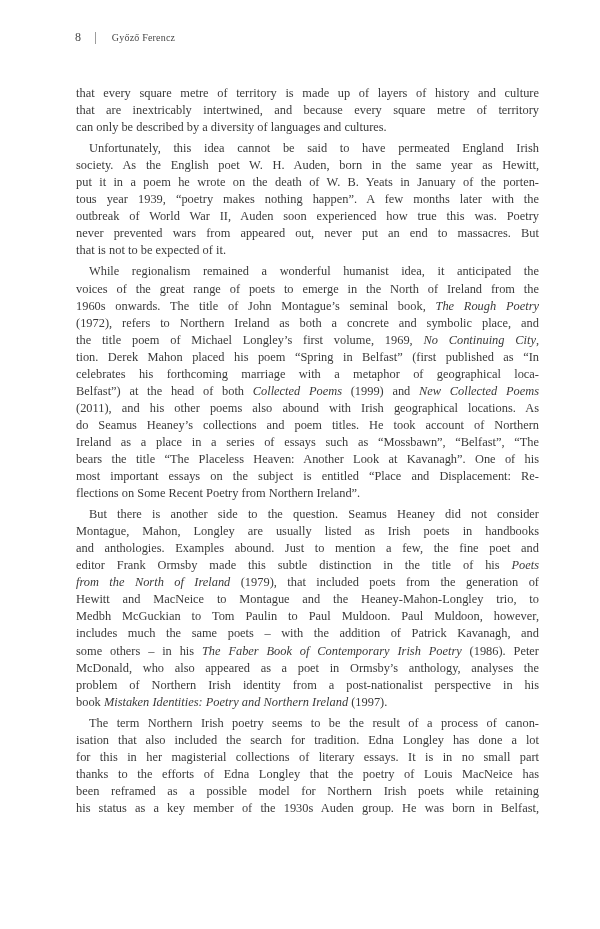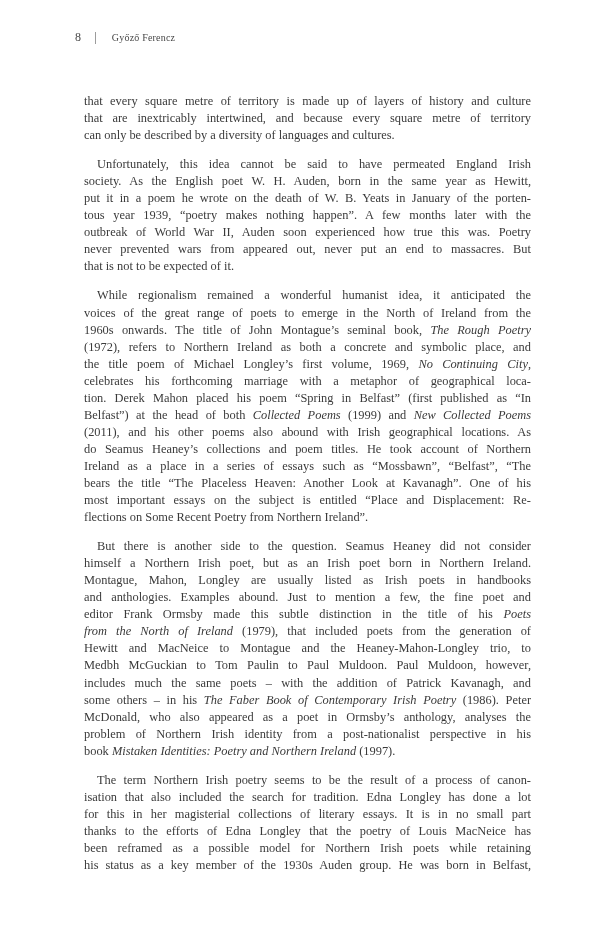--- a/index.html
+++ b/index.html
@@ -18,21 +18,21 @@
     letter-spacing:0.2px;
   }
   .header .pnum{margin-right:13px;}
   .header .sep{margin-right:15px;color:#5c5c5c;font-weight:300;}
   .header .author{font-size:10px;}
   .body{
     position:absolute;top:81px;left:72px;width:471px;
     font-size:12.4px;line-height:17.05px;
     text-rendering:optimizeLegibility;
   }
-  .para{margin:12px;padding:0;}
+  .para{margin:4px;padding:0;}
   .line{
     text-align:justify;
     text-align-last:justify;
     text-justify:inter-word;
     height:17.05px;overflow:hidden;
     white-space:normal;
   }
   .line.last{text-align-last:left;}
   .para.indent .line:first-child{text-indent:13px;}
   .it{font-style:italic;}
@@ -60,33 +60,32 @@
         <div class="line"><span>outbreak of World War II, Auden soon experienced how true this was. Poetry</span></div>
         <div class="line"><span>never prevented wars from appeared out, never put an end to massacres. But</span></div>
         <div class="line last"><span>that is not to be expected of it.</span></div>
       </div>
       <div class="para indent">
         <div class="line"><span>While regionalism remained a wonderful humanist idea, it anticipated the</span></div>
         <div class="line"><span>voices of the great range of poets to emerge in the North of Ireland from the</span></div>
         <div class="line"><span>1960s onwards. The title of John Montague’s seminal book, </span><span class="it">The Rough Poetry</span></div>
         <div class="line"><span>(1972), refers to Northern Ireland as both a concrete and symbolic place, and</span></div>
         <div class="line"><span>the title poem of Michael Longley’s first volume, 1969, </span><span class="it">No Continuing City</span><span>,</span></div>
+        <div class="line"><span>tion. Derek Mahon placed his poem “Spring in Belfast” (first published as “In</span></div>
         <div class="line"><span>celebrates his forthcoming marriage with a metaphor of geographical loca-</span></div>
-        <div class="line"><span>tion. Derek Mahon placed his poem “Spring in Belfast” (first published as “In</span></div>
         <div class="line"><span>Belfast”) at the head of both </span><span class="it">Collected Poems</span><span> (1999) and </span><span class="it">New Collected Poems</span></div>
         <div class="line"><span>(2011), and his other poems also abound with Irish geographical locations. As</span></div>
         <div class="line"><span>do Seamus Heaney’s collections and poem titles. He took account of Northern</span></div>
         <div class="line"><span>Ireland as a place in a series of essays such as “Mossbawn”, “Belfast”, “The</span></div>
         <div class="line"><span>bears the title “The Placeless Heaven: Another Look at Kavanagh”. One of his</span></div>
         <div class="line"><span>most important essays on the subject is entitled “Place and Displacement: Re-</span></div>
         <div class="line last"><span>flections on Some Recent Poetry from Northern Ireland”.</span></div>
       </div>
       <div class="para indent">
         <div class="line"><span>But there is another side to the question. Seamus Heaney did not consider</span></div>
-        <div class="line"><span>himself a Northern Irish poet, but as an Irish poet born in Northern Ireland.</span></div>
         <div class="line"><span>Montague, Mahon, Longley are usually listed as Irish poets in handbooks</span></div>
         <div class="line"><span>and anthologies. Examples abound. Just to mention a few, the fine poet and</span></div>
         <div class="line"><span>editor Frank Ormsby made this subtle distinction in the title of his </span><span class="it">Poets</span></div>
         <div class="line"><span class="it">from the North of Ireland</span><span> (1979), that included poets from the generation of</span></div>
         <div class="line"><span>Hewitt and MacNeice to Montague and the Heaney-Mahon-Longley trio, to</span></div>
         <div class="line"><span>Medbh McGuckian to Tom Paulin to Paul Muldoon. Paul Muldoon, however,</span></div>
         <div class="line"><span>includes much the same poets – with the addition of Patrick Kavanagh, and</span></div>
         <div class="line"><span>some others – in his </span><span class="it">The Faber Book of Contemporary Irish Poetry</span><span> (1986). Peter</span></div>
         <div class="line"><span>McDonald, who also appeared as a poet in Ormsby’s anthology, analyses the</span></div>
         <div class="line"><span>problem of Northern Irish identity from a post-nationalist perspective in his</span></div>

